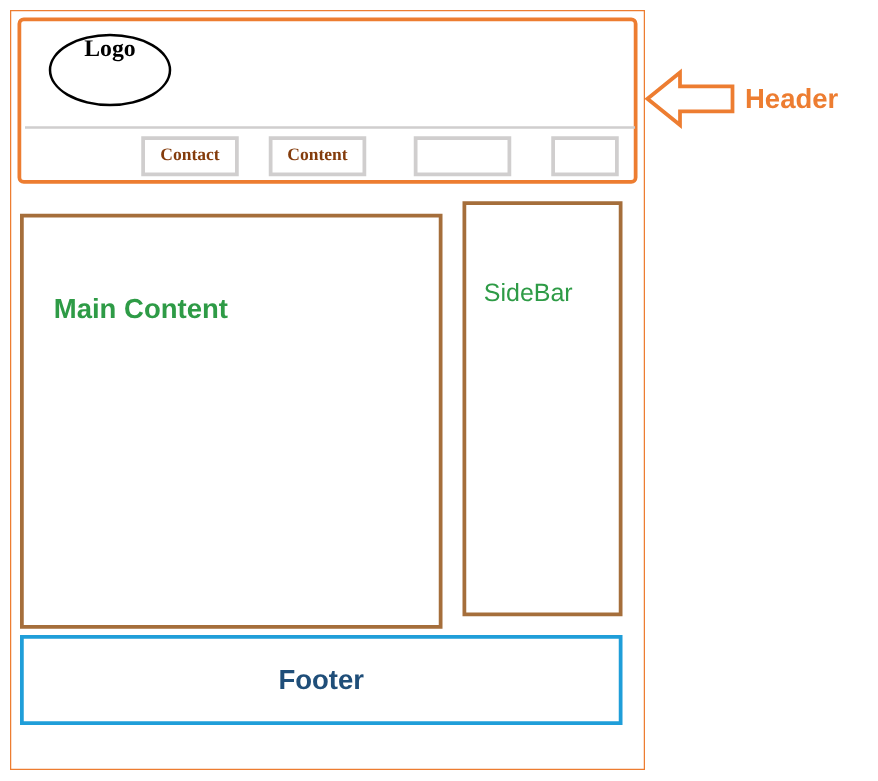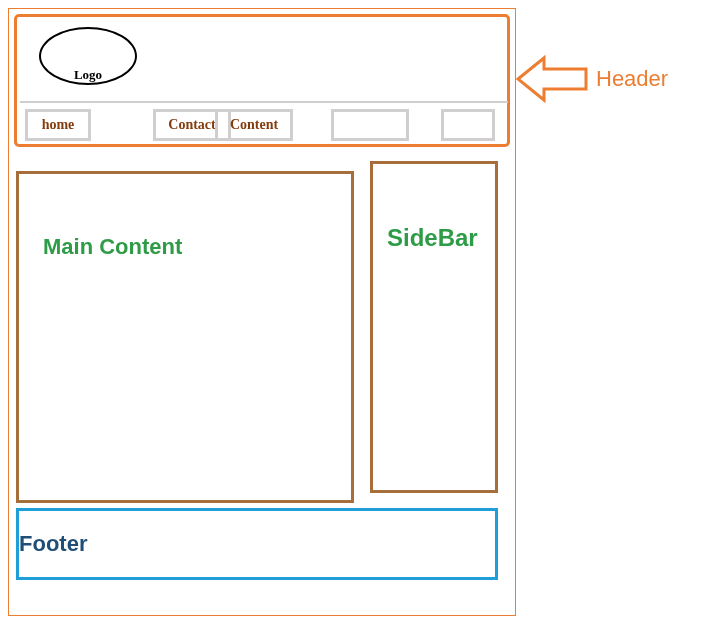--- a/index.html
+++ b/index.html
@@ -29,24 +29,24 @@
     }
     .logo-oval {
       position: absolute;
       left: 22px;
       top: 10px;
       width: 98px;
       height: 58px;
       border: 2px solid #000;
       border-radius: 50%;
       display: flex;
-      align-items: flex-end;
+      align-items: flex-start;
       justify-content: center;
       font-weight: bold;
-      font-size: 13px;
+      font-size: 19px;
     }
     .site-title {
       position: absolute;
       left: 155px;
       top: 24px;
       font-weight: bold;
       font-size: 20px;
     }
     .nav-rule {
       position: absolute;
@@ -63,21 +63,21 @@
       border: 3px solid #D0CECE;
       display: flex;
       align-items: center;
       justify-content: center;
       font-size: 14px;
       font-weight: bold;
       color: #843C0C;
       padding: 0 4px;
     }
     .nav1 { left: 8px;   width: 66px; }
-    .nav2 { left: 96px;  width: 78px; margin-left: 40px; }
+    .nav2 { left: 96px;  width: 78px; }
     .nav3 { left: 198px; width: 78px; }
     .nav4 { left: 314px; width: 78px; }
     .nav5 { left: 424px; width: 54px; }
     .main-content {
       position: absolute;
       left: 16px;
       top: 161px;
       width: 338px;
       height: 332px;
       border: 3px solid #A56E3B;
@@ -98,69 +98,67 @@
       top: 161px;
       width: 128px;
       height: 332px;
       border: 3px solid #A56E3B;
     }
     .sidebar .label {
       position: absolute;
       left: 14px;
       top: 60px;
       color: #2E9B46;
-      font-weight: bold;
-      font-size: 24px;
+      font-weight: normal;
+      font-size: 20px;
       font-family: Arial, sans-serif;
     }
     .footer {
       position: absolute;
       left: 16px;
       top: 508px;
       width: 482px;
       height: 72px;
       border: 3px solid #1F9ED9;
       display: flex;
       align-items: center;
+      justify-content: center;
       color: #1F4E79;
       font-weight: bold;
       font-size: 22px;
       font-family: Arial, sans-serif;
     }
     .callout-arrow {
       position: absolute;
       left: 516px;
       top: 54px;
       width: 72px;
       height: 50px;
     }
     .callout-arrow svg { width: 100%; height: 100%; }
     .callout-label {
       position: absolute;
       left: 596px;
       top: 66px;
       color: #ED7D31;
-      font-weight: normal;
+      font-weight: bold;
       font-size: 22px;
       font-family: Arial, sans-serif;
     }
   </style>
 </head>
 <body>
 
 <div class="page-outline"></div>
 
 <div class="header-box">
   <div class="logo-oval">
     <span>Logo</span>
   </div>
   <div class="nav-rule"></div>
-  <div class="nav-item nav1">
-      <span>home</span>
-    </div>
   <div class="nav-item nav2">
       <span>Contact</span>
     </div>
   <div class="nav-item nav3">
       <span>Content</span>
     </div>
   <div class="nav-item nav4">
       <span></span>
     </div>
   <div class="nav-item nav5">

